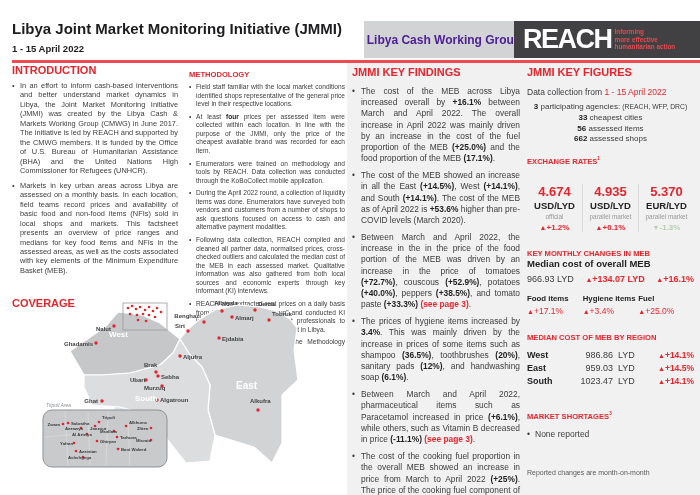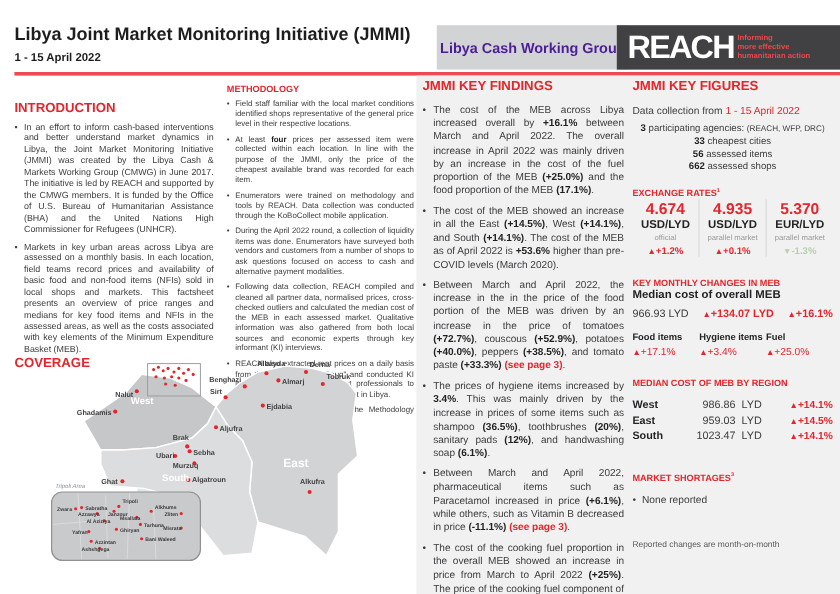--- a/index.html
+++ b/index.html
@@ -30,35 +30,35 @@
   .h-big{font-size:11px;font-weight:bold;color:var(--red)}
   .h-small{font-size:7.6px;font-weight:bold;color:var(--red)}
   sup{font-size:60%}
   
   ul.blist{list-style:none;text-align:justify}
   ul.blist li{position:relative;padding-left:8px;margin-bottom:5px}
   ul.blist li::before{content:"\2022";position:absolute;left:0;top:0}
   .b{font-weight:bold;color:var(--ink)}
   .r{color:var(--red)}
   
-  .col-intro{position:absolute;left:12px;top:84px;width:166px}
+  .col-intro{position:absolute;left:12px;top:64px;width:166px}
   .col-intro ul{margin-top:5px;font-size:7.4px;line-height:1.28}
   .col-method{position:absolute;left:189px;top:70px;width:156px}
   .col-method ul{margin-top:4px;font-size:6.6px;line-height:1.3}
   .col-method ul.blist li{margin-bottom:4px;padding-left:7px}
   .col-find{position:absolute;left:352px;top:66px;width:168px}
   .col-find ul{margin-top:8px;font-size:8.4px;line-height:1.33}
   .col-find ul.blist li{margin-bottom:6px;padding-left:9px}
   
   .col-right{position:absolute;left:527px;top:66px;width:167px;font-size:8.5px}
   .dc-line{margin-top:9px;color:var(--body)}
   .stats{margin-top:5px;text-align:center;line-height:1.35;font-size:8px;color:var(--body)}
   .stats .small{font-size:6.8px}
   .xr-head{margin-top:11px}
-  .xcards{display:flex;margin-top:0}
+  .xcards{display:flex;margin-top:18px}
   .xcard{flex:1;text-align:center;padding:0 2px}
   .xcard + .xcard{border-left:1px solid #d9d9db}
   .xval{font-size:13px;font-weight:bold;color:var(--red)}
   .xpair{font-size:9.5px;font-weight:bold;color:#232325;margin-top:1px}
   .xsub{font-size:6.4px;color:#98989a;margin-top:2px}
   .xchg{font-size:8px;font-weight:bold;margin-top:3px}
   .up{color:var(--red)}
   .down{color:var(--green)}
   .up::before{content:"\25B2 ";font-size:7px}
   .down::before{content:"\25BC ";font-size:7px}

